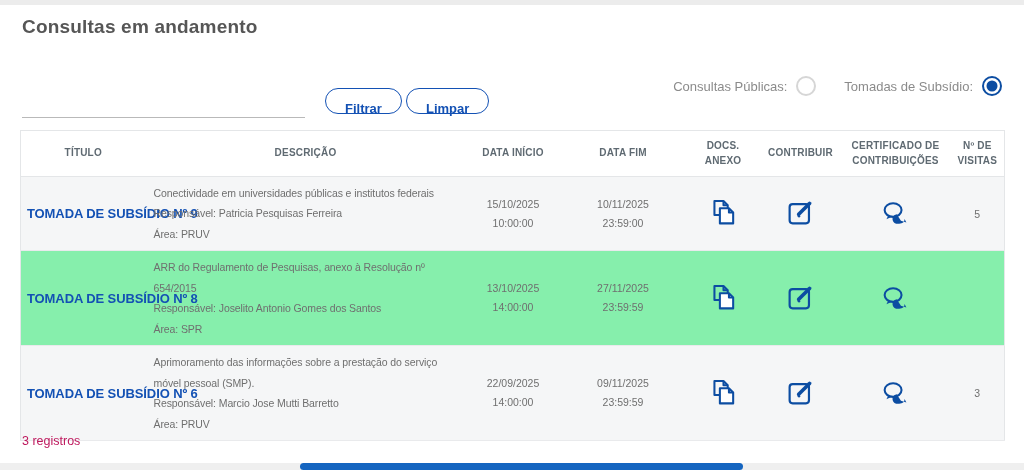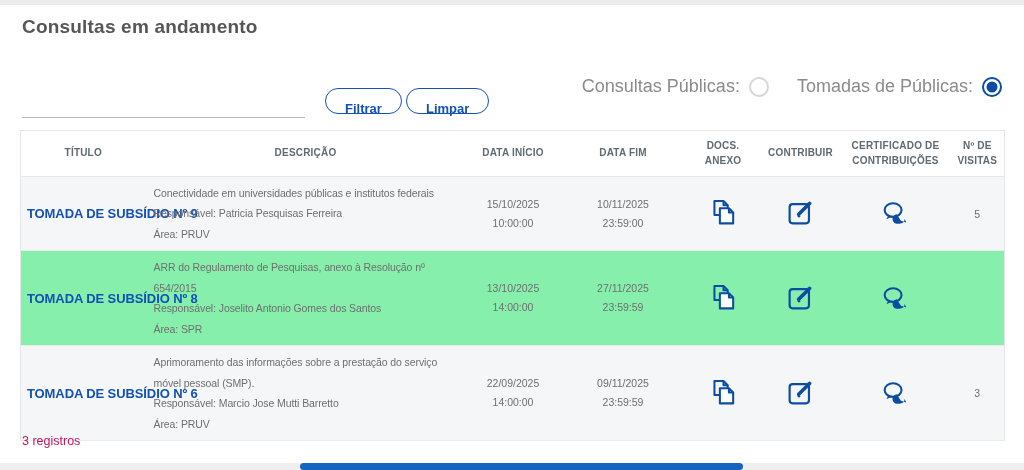--- a/index.html
+++ b/index.html
@@ -36,21 +36,21 @@
     font-family: "Liberation Sans", sans-serif;
     cursor: pointer;
   }
   .btn-filtrar { left: 325px; }
   .btn-limpar { left: 406px; }
   .radio-area {
     position: absolute; top: 76px; right: 22px;
     display: flex; align-items: center; gap: 28px;
   }
   .radio-group { display: flex; align-items: center; gap: 9px; cursor: pointer; }
-  .radio-label { font-size: 18px; color: #8b8b8b; }
+  .radio-label { font-size: 13px; color: #8b8b8b; }
   .radio-circle {
     width: 20px; height: 20px; border-radius: 50%;
     border: 2px solid #d6d6d6; background: #fff;
     position: relative; flex: 0 0 auto;
   }
   .radio-circle.selected { border-color: #0c4da2; }
   .radio-circle.selected::after {
     content: ""; position: absolute; left: 50%; top: 50%;
     width: 11px; height: 11px; border-radius: 50%;
     background: #0c4da2; transform: translate(-50%, -50%);
@@ -113,21 +113,21 @@
 
 <button class="pill-btn btn-filtrar">Filtrar</button>
 <button class="pill-btn btn-limpar">Limpar</button>
 
 <div class="radio-area">
   <div class="radio-group">
     <span class="radio-label">Consultas Públicas:</span>
     <span class="radio-circle"></span>
   </div>
   <div class="radio-group">
-    <span class="radio-label">Tomadas de Públicas:</span>
+    <span class="radio-label">Tomadas de Subsídio:</span>
     <span class="radio-circle selected"></span>
   </div>
 </div>
 
 <table class="consultas">
   <colgroup>
     <col style="width:125px">
       <col style="width:320px">
       <col style="width:95px">
       <col style="width:125px">

